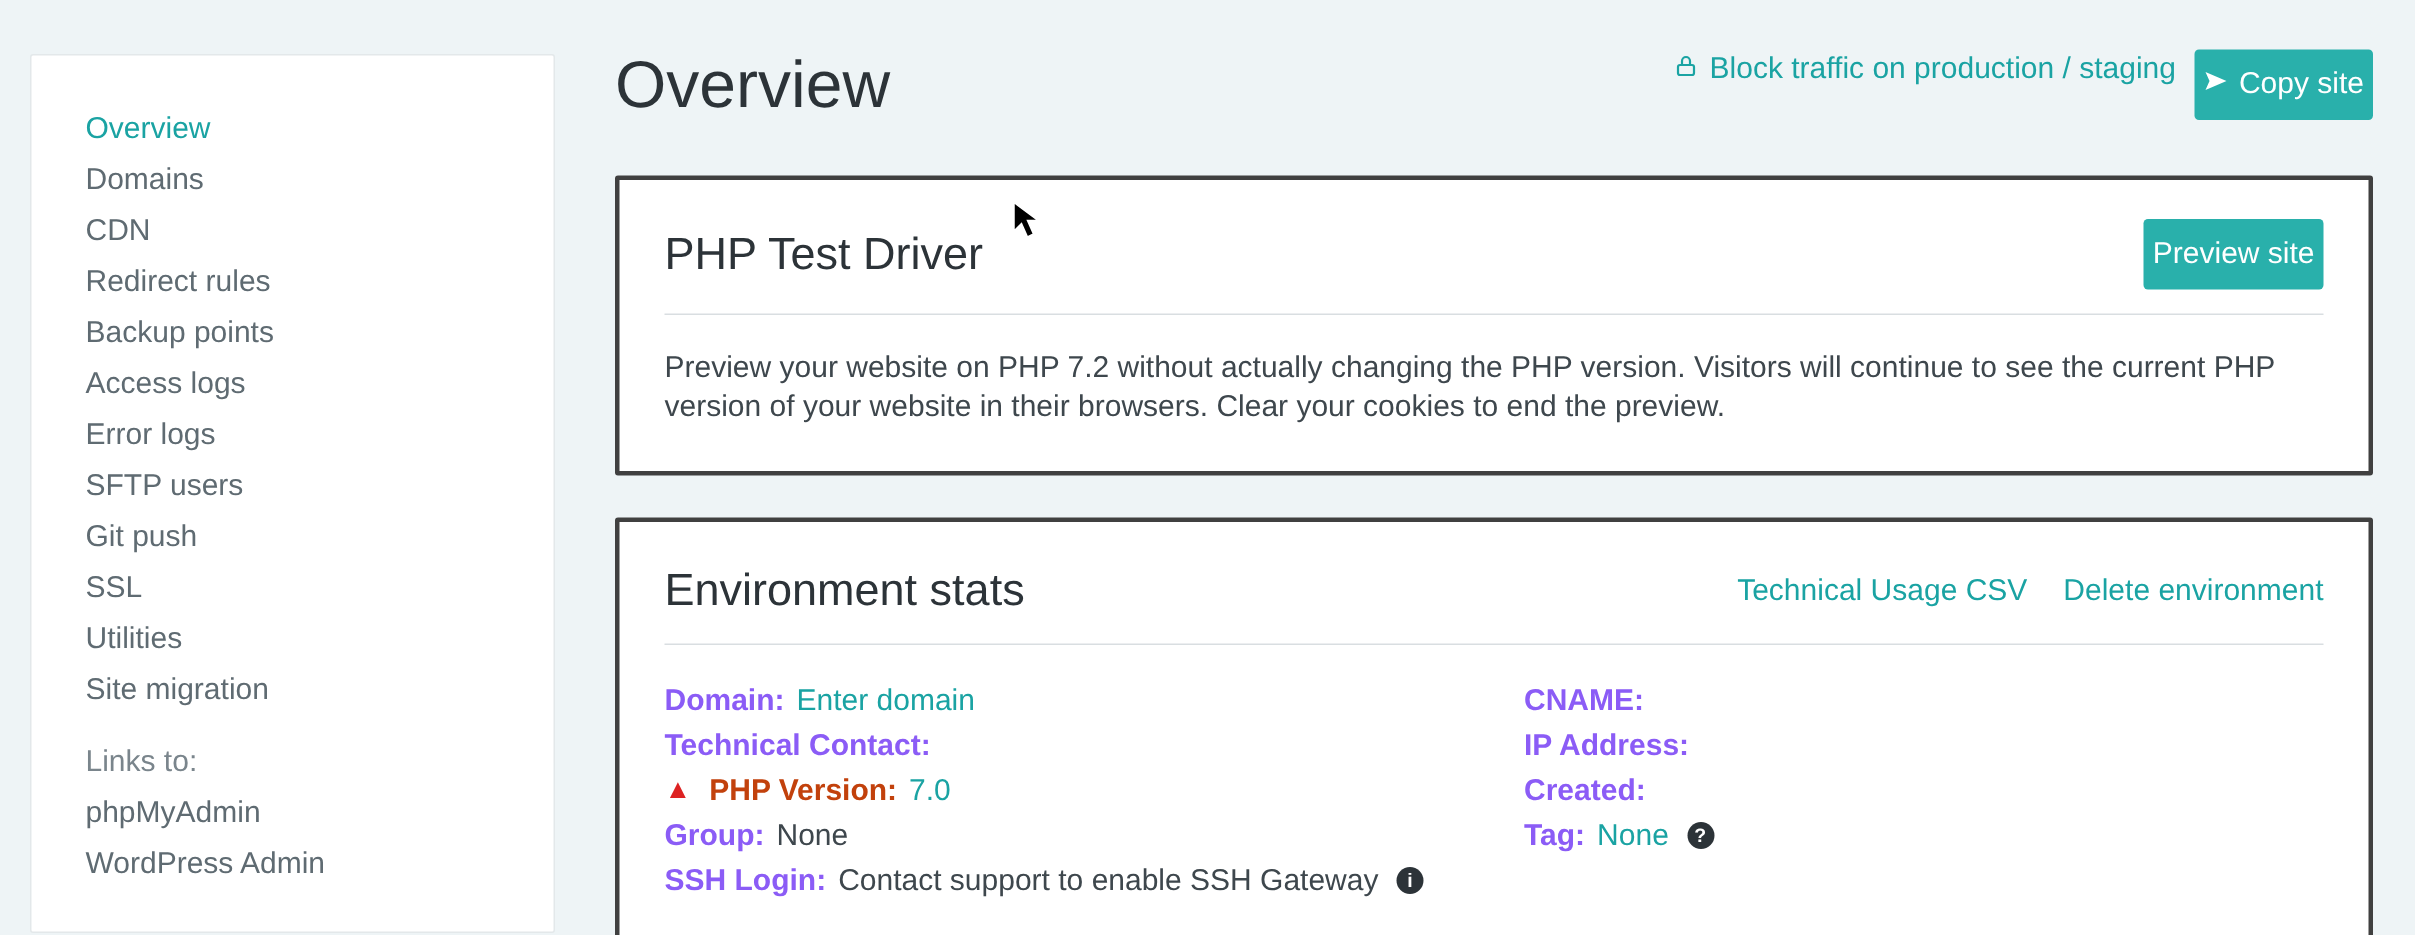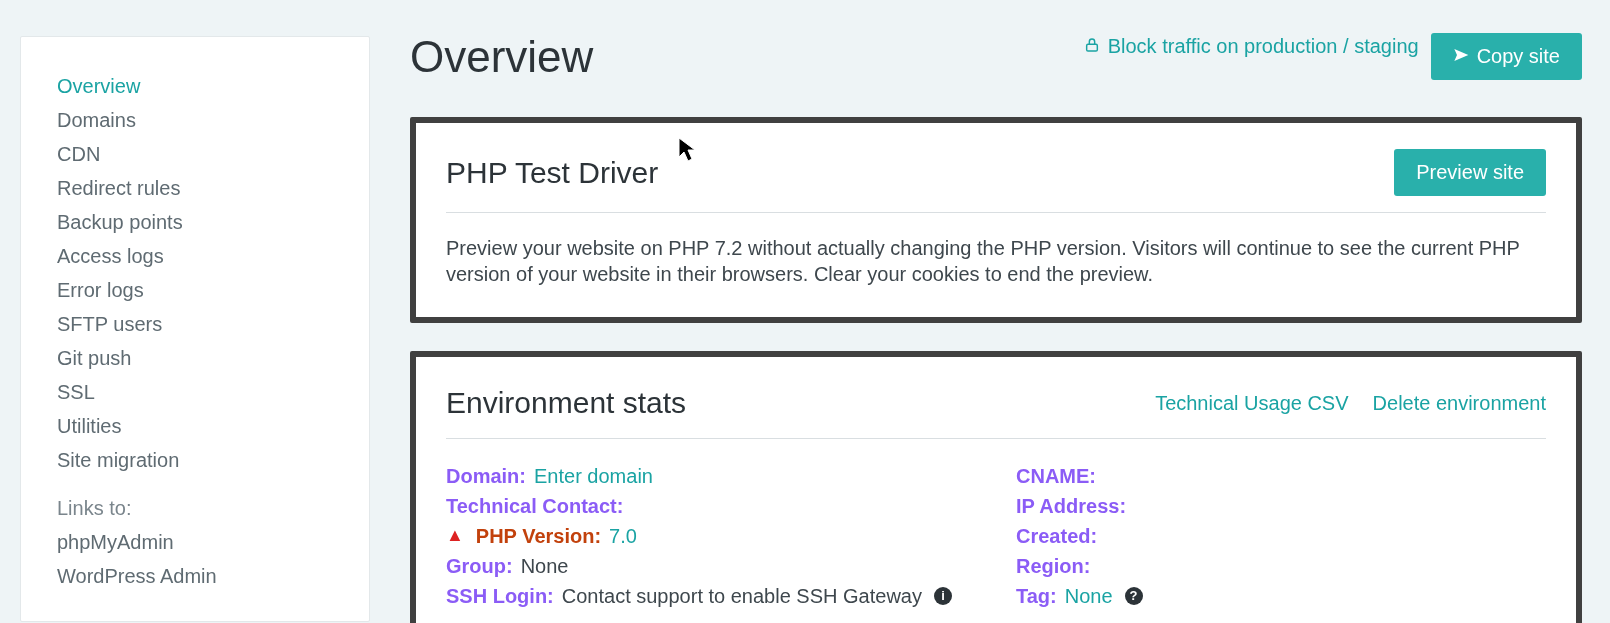--- a/index.html
+++ b/index.html
@@ -68,31 +68,31 @@
     text-decoration: none;
     display: inline-flex;
     align-items: center;
     gap: 8px;
   }
   .btn-teal {
     background: #29b0ab;
     color: #ffffff;
     border: none;
     border-radius: 3px;
-    padding: 12px 22px;
+    padding: 12px 6px;
     font-size: 20px;
     cursor: pointer;
     display: inline-flex;
     align-items: center;
     gap: 8px;
   }
   
   .card {
     background: #ffffff;
-    border: 6px solid #404040;
+    border: 3px solid #404040;
     border-radius: 2px;
     padding: 26px 30px 30px 30px;
     margin-bottom: 28px;
     position: relative;
   }
   .card-head {
     display: flex;
     align-items: center;
     justify-content: space-between;
     padding-bottom: 16px;
@@ -286,24 +286,20 @@
           </div>
           <div class="stat-row">
             <span class="stat-label">IP Address:</span>
             <span class="stat-value"></span>
           </div>
           <div class="stat-row">
             <span class="stat-label">Created:</span>
             <span class="stat-value"></span>
           </div>
           <div class="stat-row">
-            <span class="stat-label">Region:</span>
-            <span class="stat-value"></span>
-          </div>
-          <div class="stat-row">
             <span class="stat-label">Tag:</span>
             <span class="stat-value link">None</span>
             <span class="question-icon">?</span>
           </div>
         </div>
       </div>
 
       <svg class="arrow-annot" viewBox="0 0 100 60">
         <path d="M95 18 Q55 42 12 50" stroke="#e02020" stroke-width="4" fill="none" stroke-linecap="round"></path>
         <path d="M12 50 L26 38 M12 50 L30 54" stroke="#e02020" stroke-width="4" fill="none" stroke-linecap="round"></path>

